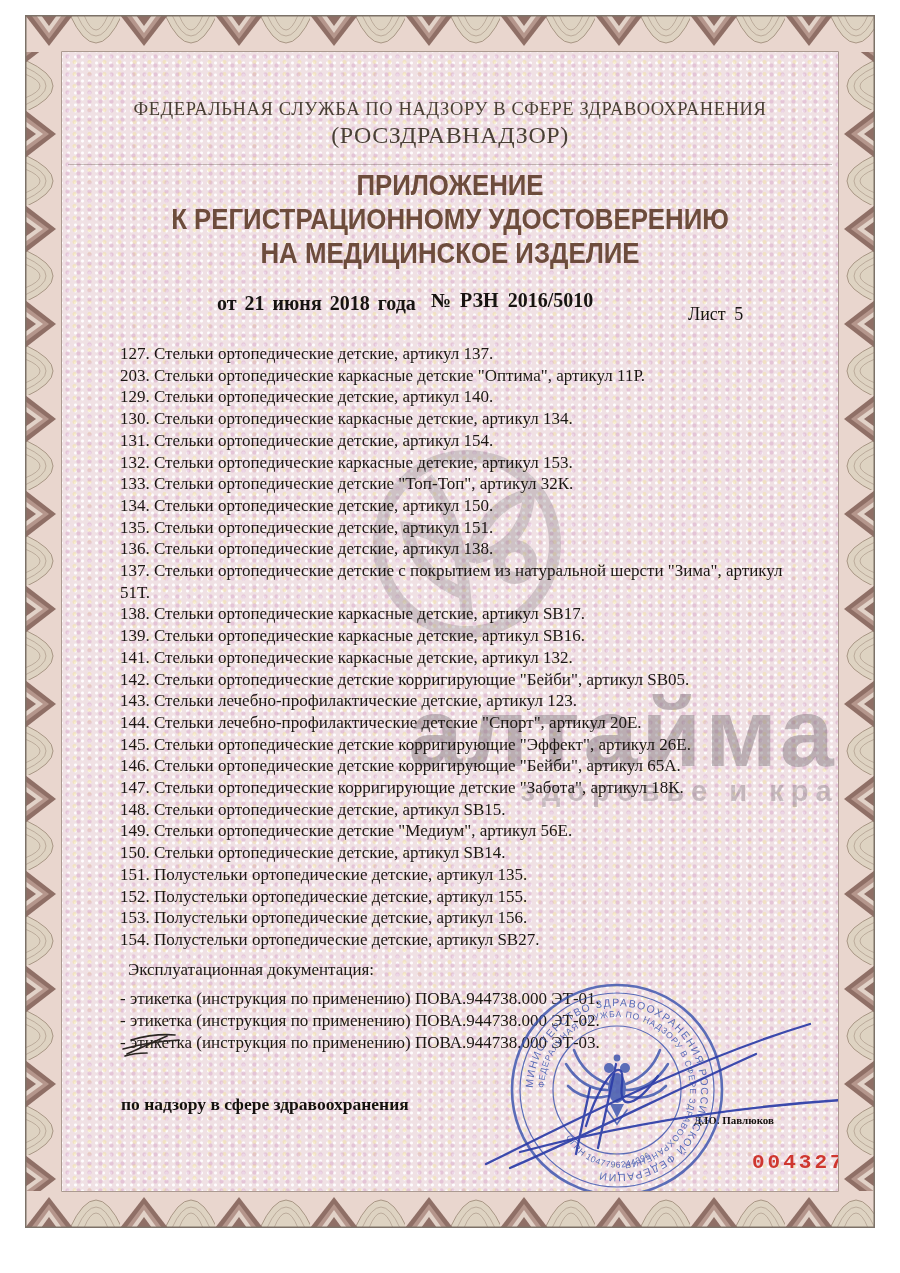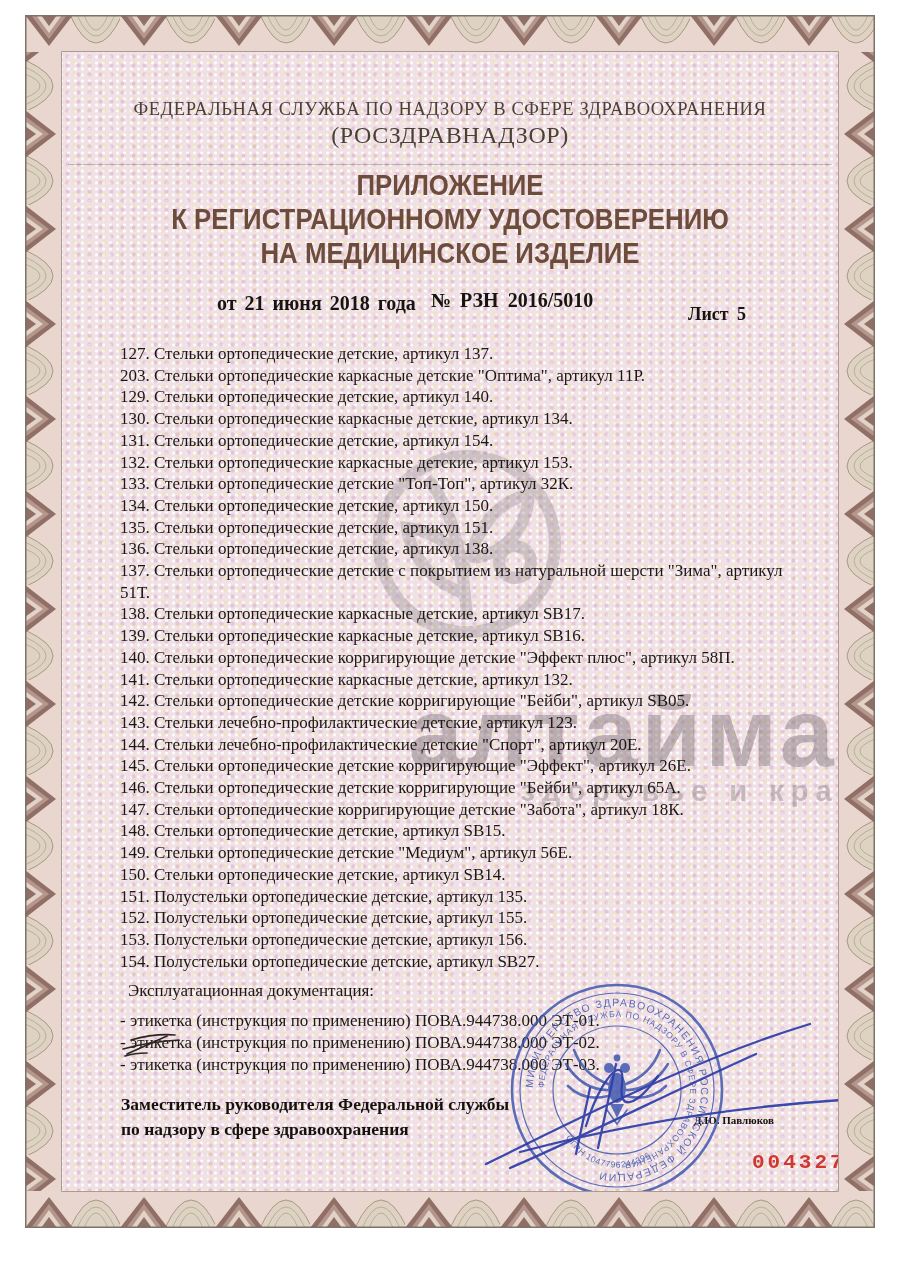--- a/index.html
+++ b/index.html
@@ -26,21 +26,21 @@
   .hrule{position:absolute;left:6px;top:112px;width:764px;height:0;
          border-top:1px solid rgba(110,95,85,0.38);}
   .title{position:absolute;width:100%;text-align:center;
          font-family:"Liberation Sans", sans-serif;font-weight:700;color:#6d4c3c;
          font-size:30px;transform:scaleX(0.86);transform-origin:50% 50%;white-space:nowrap;}
   .t1{top:116px;} .t2{top:150px;} .t3{top:184px;}
   .dateline{position:absolute;top:240px;left:0;width:100%;height:26px;
             font-weight:700;font-size:20px;color:#171411;}
   .date-text{position:absolute;left:155px;top:0;word-spacing:3px;}
   .number-text{position:absolute;left:369px;top:-3px;word-spacing:4px;}
-  .sheet{position:absolute;left:626px;top:252px;font-weight:700;font-size:18px;color:#171411;word-spacing:4px;}
+  .sheet{position:absolute;left:626px;top:252px;font-weight:400;font-size:18px;color:#171411;word-spacing:4px;}
   .list{position:absolute;left:58px;top:291px;width:678px;
         font-size:17px;line-height:21.7px;color:#1b1713;z-index:3;}
   .list div{white-space:normal;}
   .docs-header{margin:8px;}
   .sig-block{position:absolute;left:59px;top:1040px;width:470px;
              font-weight:700;font-size:17.5px;line-height:25px;color:#14110e;z-index:4;}
   .sig-name{position:absolute;left:608px;top:1062px;font-weight:700;font-size:11px;color:#14110e;z-index:4;margin-left:24px;}
   .serial{position:absolute;left:690px;top:1099px;z-index:4;
           font-family:"Liberation Mono", monospace;font-weight:700;
           font-size:21px;letter-spacing:3px;color:#cf372f;}
@@ -160,21 +160,20 @@
           <div>130. Стельки ортопедические каркасные детские, артикул 134.</div>
           <div>131. Стельки ортопедические детские, артикул 154.</div>
           <div>132. Стельки ортопедические каркасные детские, артикул 153.</div>
           <div>133. Стельки ортопедические детские "Топ-Топ", артикул 32К.</div>
           <div>134. Стельки ортопедические детские, артикул 150.</div>
           <div>135. Стельки ортопедические детские, артикул 151.</div>
           <div>136. Стельки ортопедические детские, артикул 138.</div>
           <div>137. Стельки ортопедические детские с покрытием из натуральной шерсти "Зима", артикул 51Т.</div>
           <div>138. Стельки ортопедические каркасные детские, артикул SB17.</div>
           <div>139. Стельки ортопедические каркасные детские, артикул SB16.</div>
-          <div>140. Стельки ортопедические корригирующие детские "Эффект плюс", артикул 58П.</div>
           <div>141. Стельки ортопедические каркасные детские, артикул 132.</div>
           <div>142. Стельки ортопедические детские корригирующие "Бейби", артикул SB05.</div>
           <div>143. Стельки лечебно-профилактические детские, артикул 123.</div>
           <div>144. Стельки лечебно-профилактические детские "Спорт", артикул 20Е.</div>
           <div>145. Стельки ортопедические детские корригирующие "Эффект", артикул 26Е.</div>
           <div>146. Стельки ортопедические детские корригирующие "Бейби", артикул 65А.</div>
           <div>147. Стельки ортопедические корригирующие детские "Забота", артикул 18К.</div>
           <div>148. Стельки ортопедические детские, артикул SB15.</div>
           <div>149. Стельки ортопедические детские "Медиум", артикул 56Е.</div>
           <div>150. Стельки ортопедические детские, артикул SB14.</div>
@@ -194,21 +193,20 @@
     <svg class="zmark" width="70" height="34" viewBox="0 0 70 34">
       <g fill="none" stroke="#2a2521" stroke-width="1.7" stroke-linecap="round">
         <path d="M14,8 C28,4 44,2 58,3"></path>
         <path d="M6,17 C24,12 44,9 62,8"></path>
         <path d="M50,4 L10,22"></path>
         <path d="M8,24 C14,22 22,21 30,21"></path>
       </g>
     </svg>
 
     <div class="sig-block">
-      <div>Заместитель руководителя Федеральной службы</div>
       <div>по надзору в сфере здравоохранения</div>
     </div>
     <div class="sig-name">Д.Ю. Павлюков</div>
 
     <div class="serial">0043276</div>
 
     <div class="stamp-wrap">
       <svg width="480" height="244" viewBox="0 0 480 244">
         <defs>
           <path id="arcOuter" d="M 143,122 A 84,84 0 1 1 311,122 A 84,84 0 1 1 143,122"></path>

